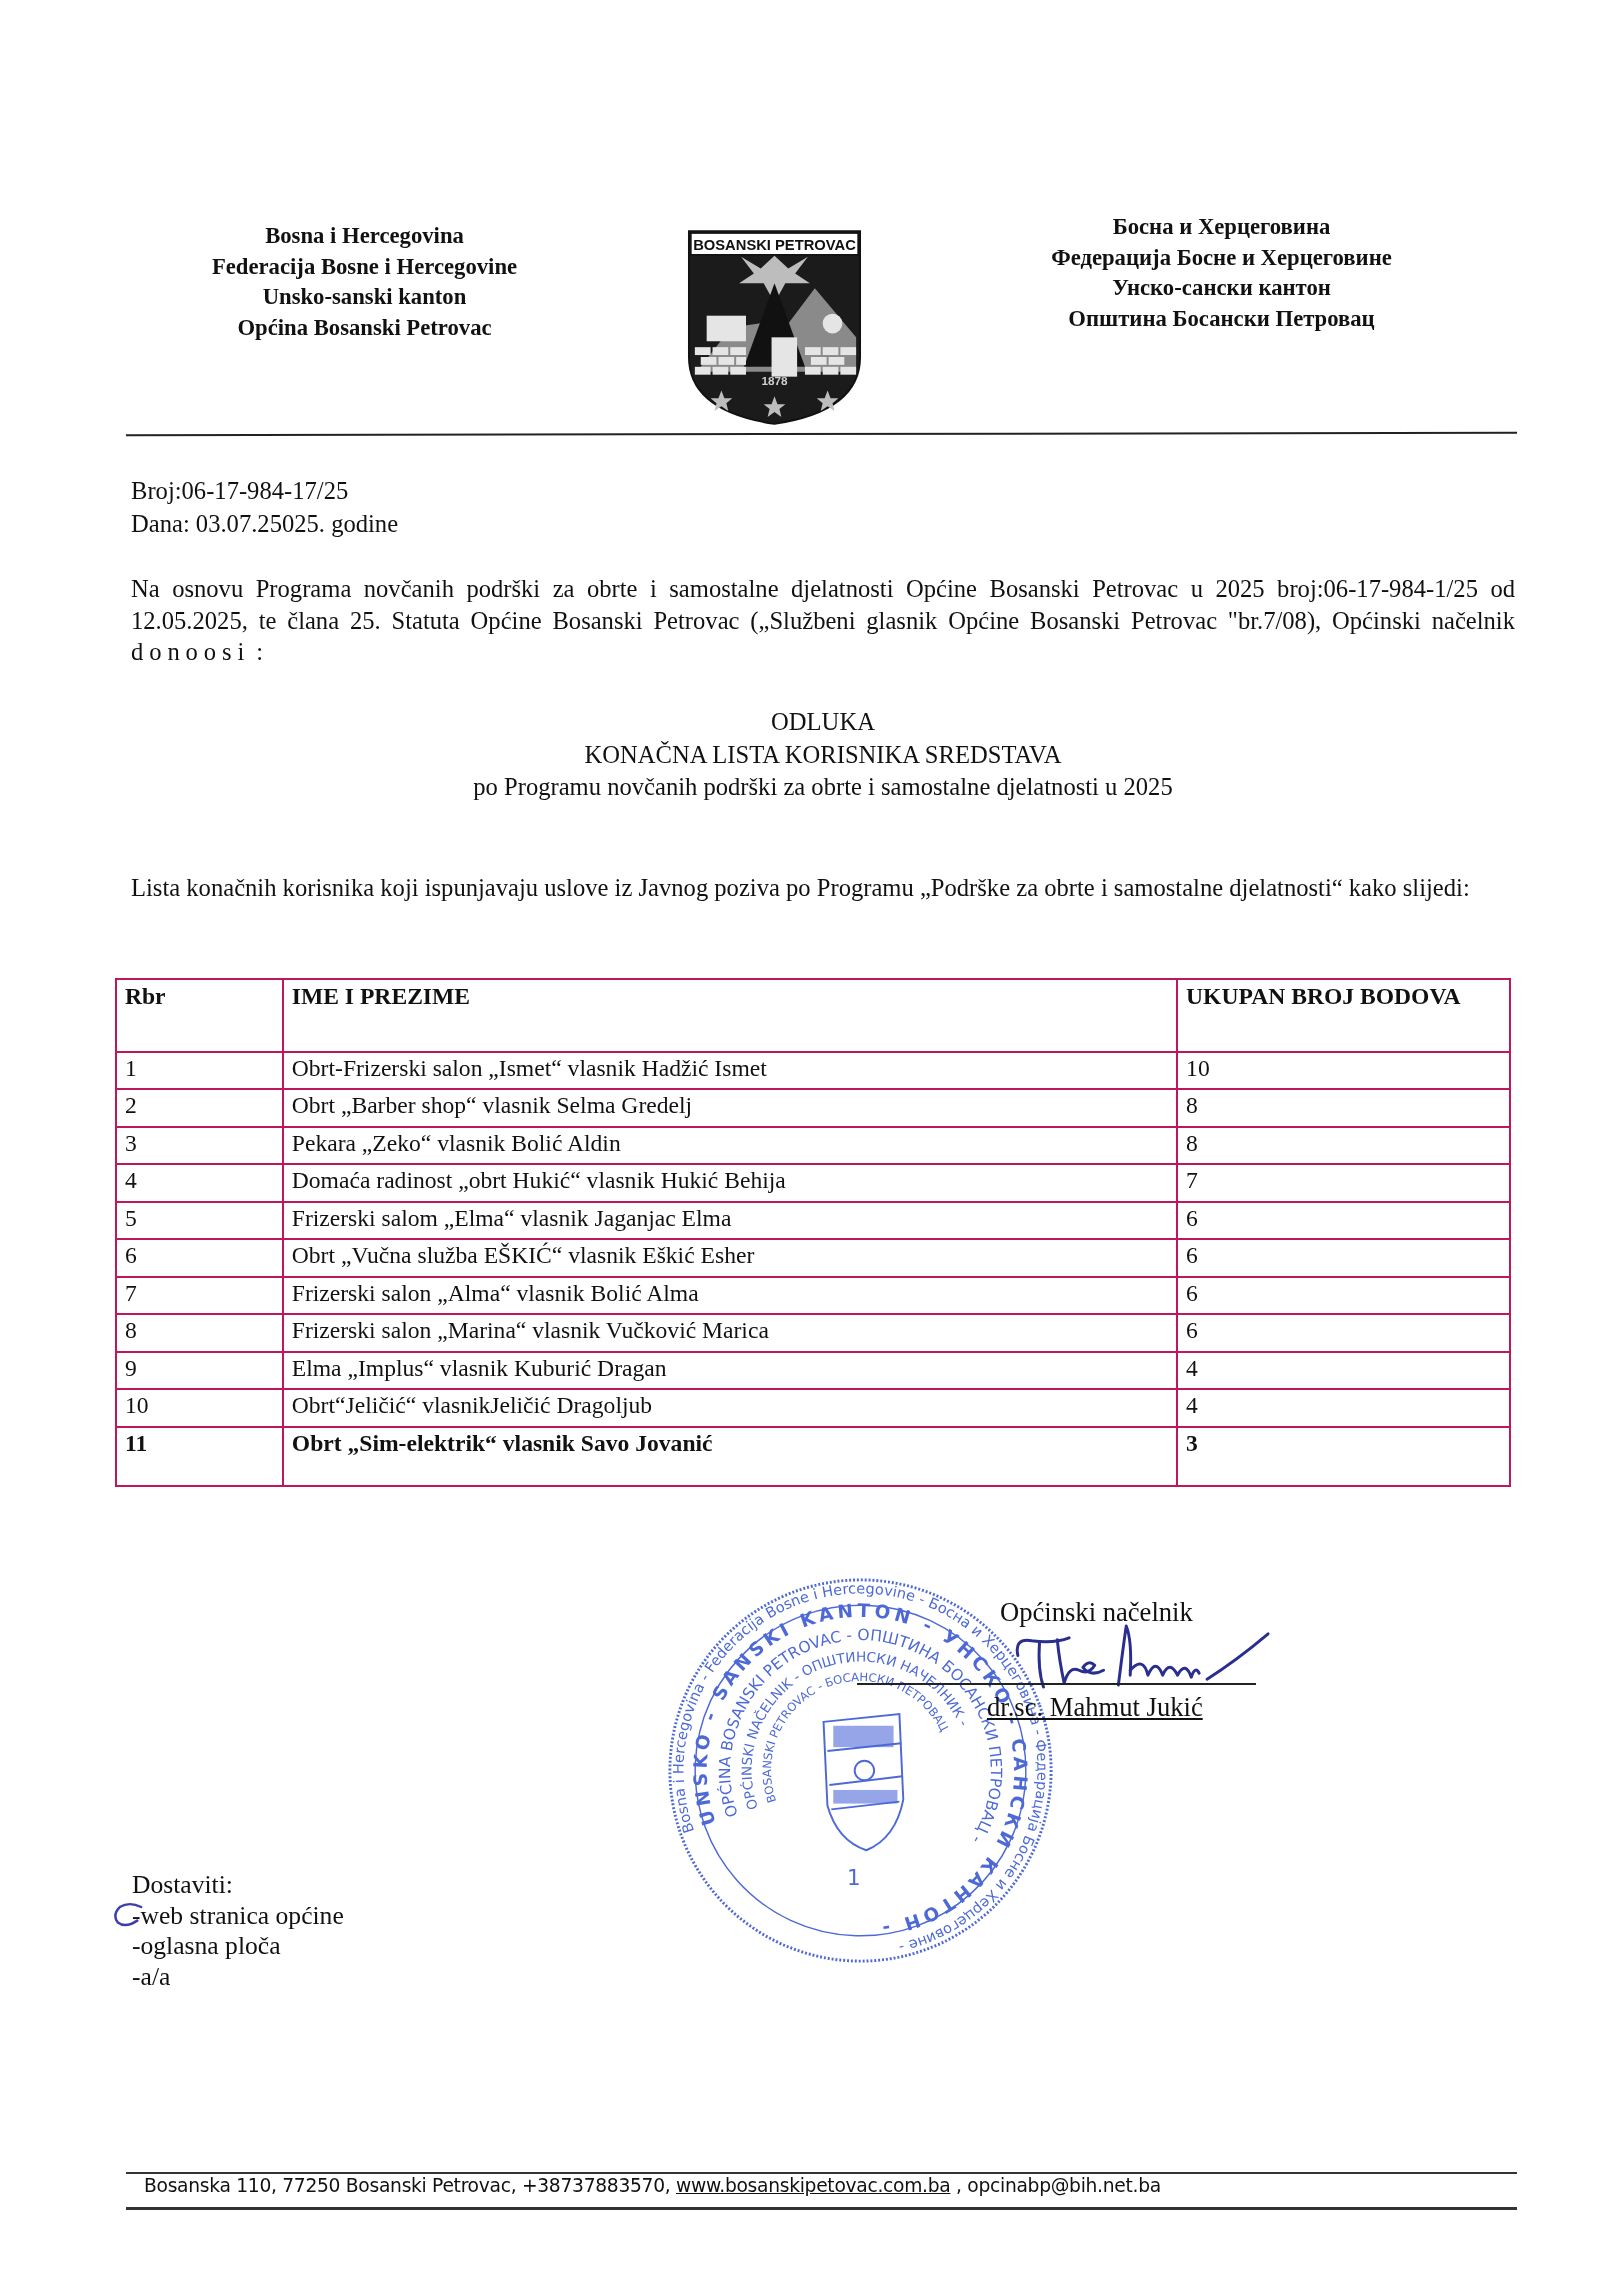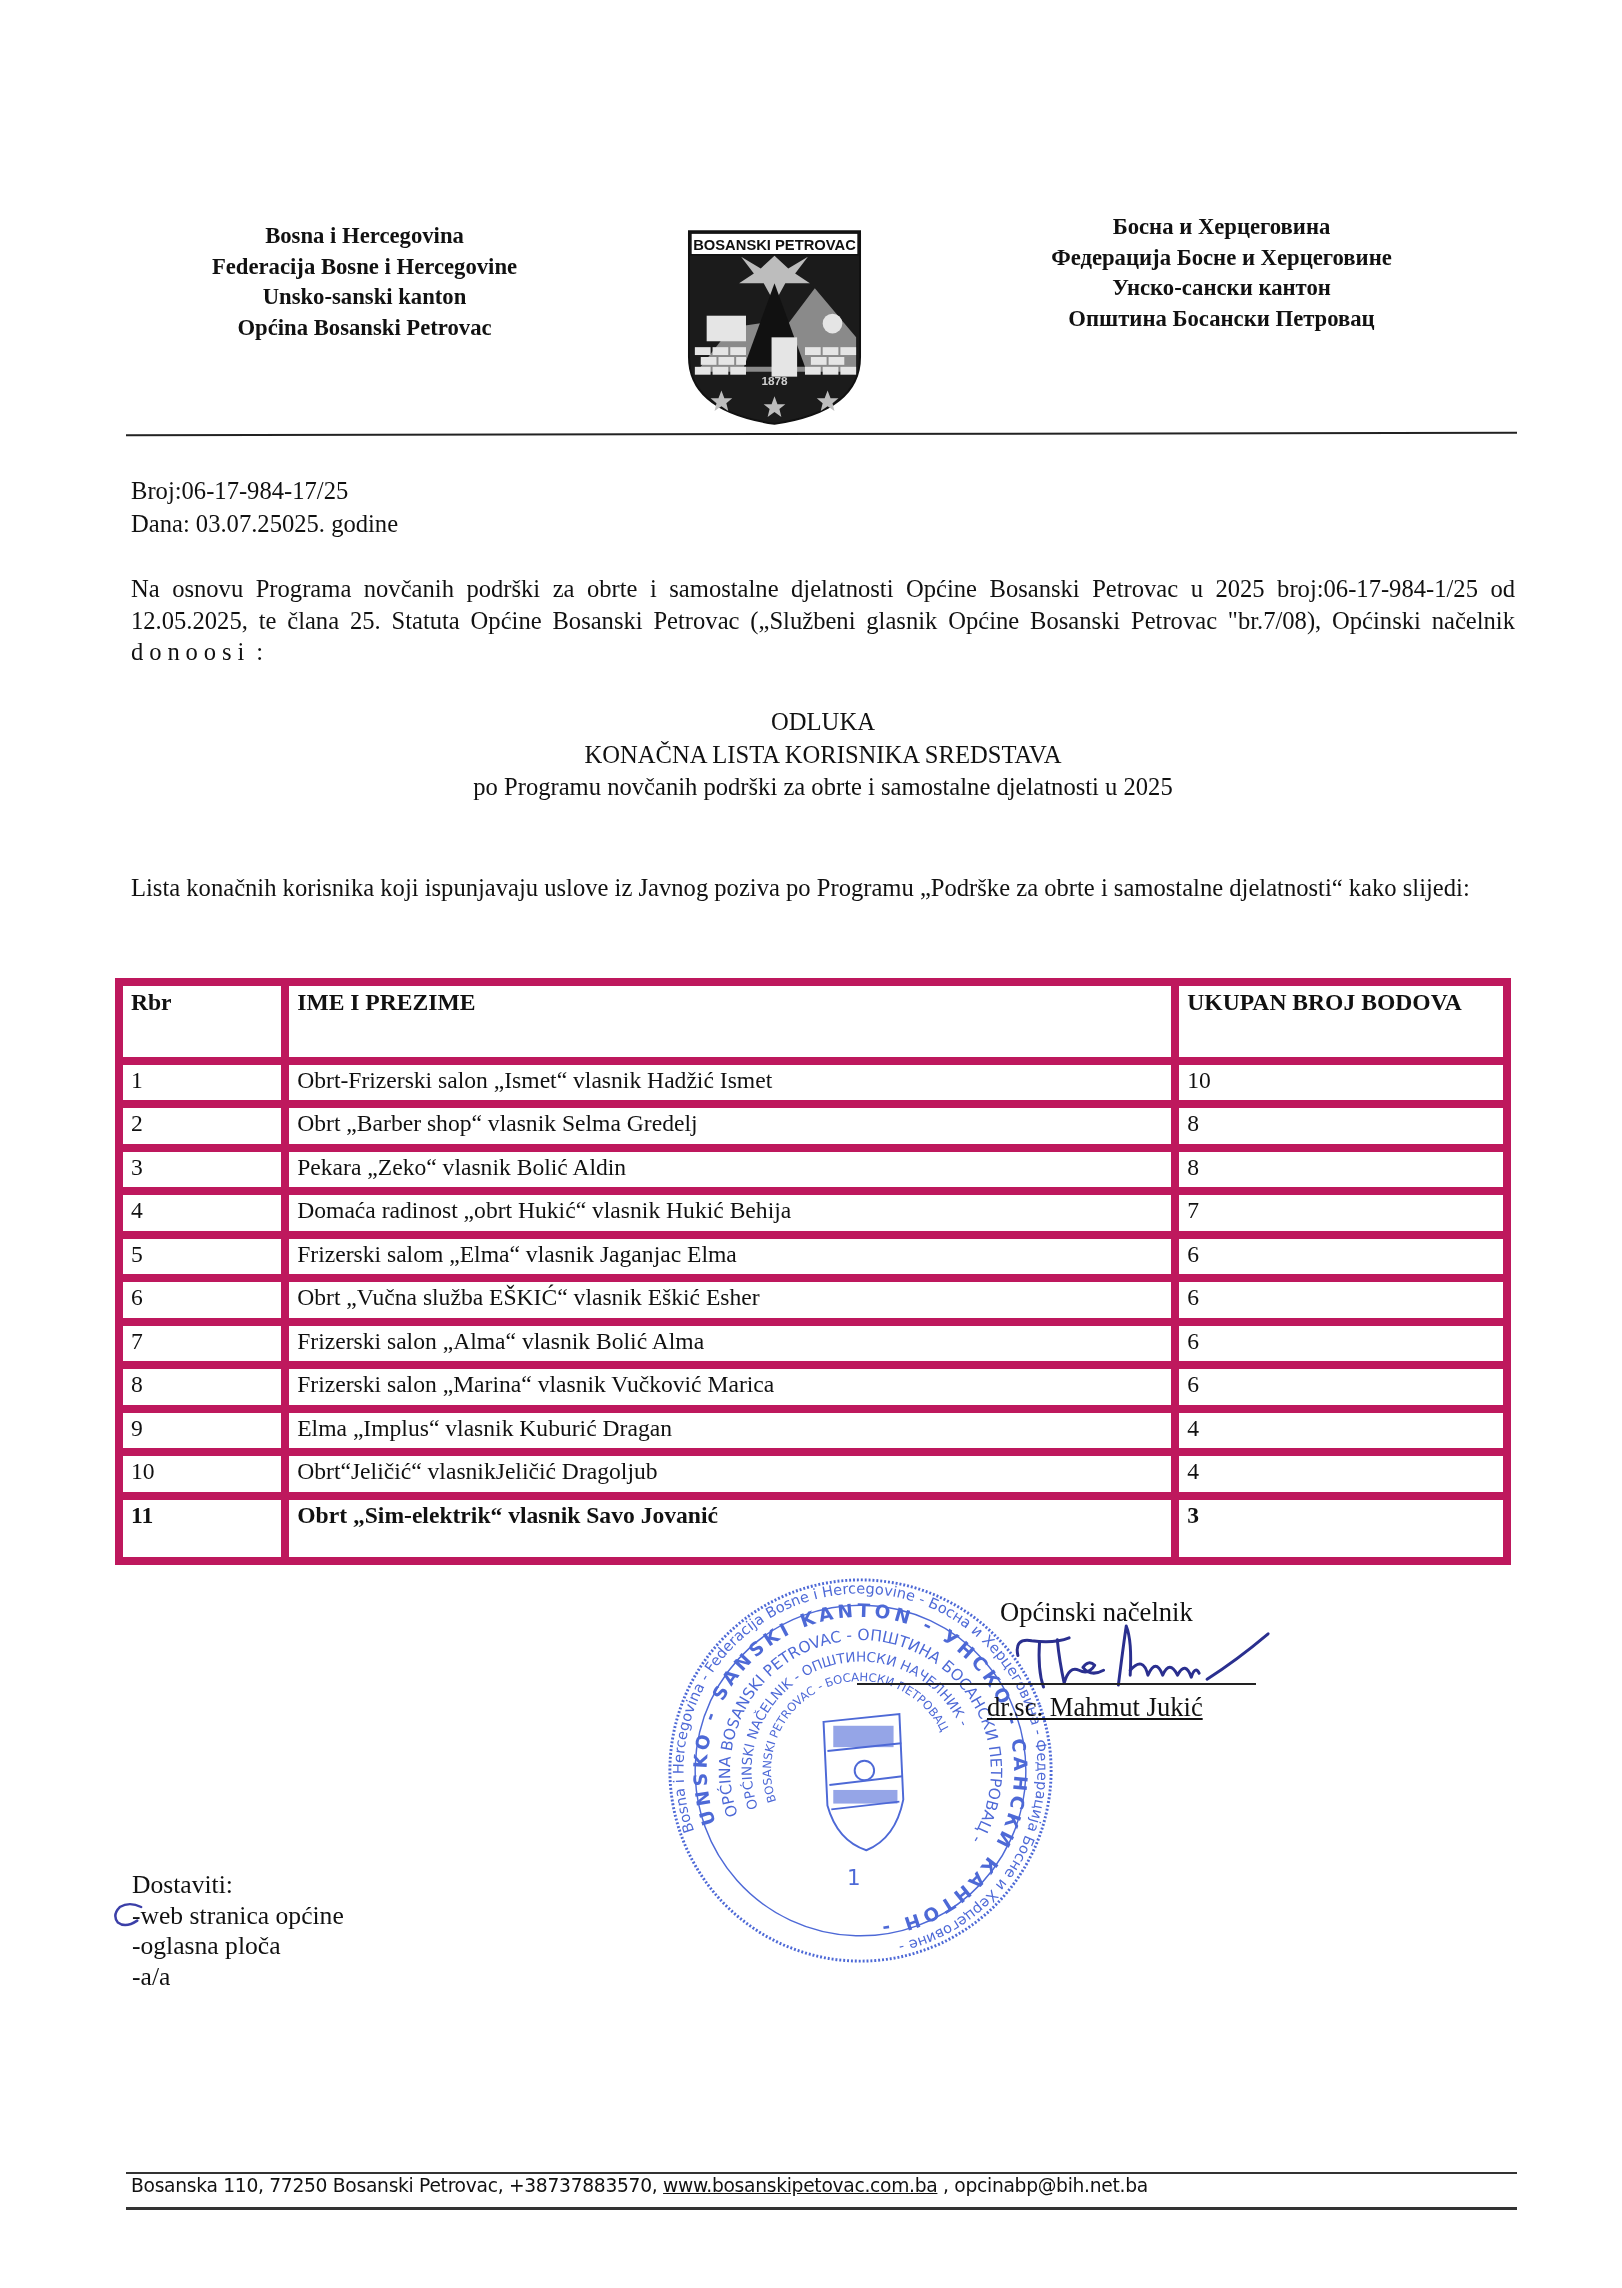--- a/index.html
+++ b/index.html
@@ -24,21 +24,21 @@
     .para2 { top: 872px; }
     .spaced { letter-spacing: 5.9px; }
 
     .title-block { position: absolute; left: 131px; top: 706px; width: 1384px; text-align: center; font-size: 24.6px; line-height: 32.5px; }
 
     
     table.lst {
       position: absolute; left: 115px; top: 978px; width: 1396px;
       border-collapse: collapse; font-size: 23.6px; line-height: 27.6px;
     }
-    table.lst td, table.lst th { border: 8px solid #be185d; padding: 2px 7.9px 3.9px 7.9px; vertical-align: top; text-align: left; }
+    table.lst td, table.lst th { border: 2px solid #be185d; padding: 2px 7.9px 3.9px 7.9px; vertical-align: top; text-align: left; }
     table.lst th { font-weight: bold; height: 65px; font-size: 23.6px; line-height: 29.6px; }
     table.lst col.c1 { width: 167px; }
     table.lst col.c2 { width: 895px; }
     table.lst col.c3 { width: 333px; }
     table.lst tr.r td { height: 29.6px; }
     table.lst tr.r.last td { height: 51px; font-weight: bold; }
 
     
     .sig-title { position: absolute; left: 1000px; top: 1597px; font-size: 26.6px; }
     .sig-scrawl { position: absolute; left: 1010px; top: 1616px; width: 266px; height: 79px; }
@@ -47,21 +47,21 @@
 
     .stamp { position: absolute; left: 666px; top: 1576px; width: 389px; height: 389px; opacity: 0.85; }
 
     
     .dost { position: absolute; left: 132px; top: 1870px; font-size: 25.6px; line-height: 30.5px; }
     .dost-mark { position: absolute; left: 112px; top: 1901px; width: 35px; height: 27.6px; }
 
     
     .rule-foot1 { position: absolute; left: 126px; top: 2172px; width: 1391px; border-top: 2px solid #333; }
     .rule-foot2 { position: absolute; left: 126px; top: 2207px; width: 1391px; border-top: 3px solid #333; }
-    .footer { position: absolute; left: 131px; top: 2175px; font-family: "DejaVu Sans", sans-serif; font-size: 18.7px; letter-spacing: -0.3px; }
+    .footer { position: absolute; left: 144px; top: 2175px; font-family: "DejaVu Sans", sans-serif; font-size: 18.7px; letter-spacing: -0.3px; }
     .footer .link { text-decoration: underline; }
   </style>
 </head>
 <body>
 
 <div class="hdr-block hdr-left">
   <div>Bosna i Hercegovina</div>
   <div>Federacija Bosne i Hercegovine</div>
   <div>Unsko-sanski kanton</div>
   <div>Općina Bosanski Petrovac</div>

